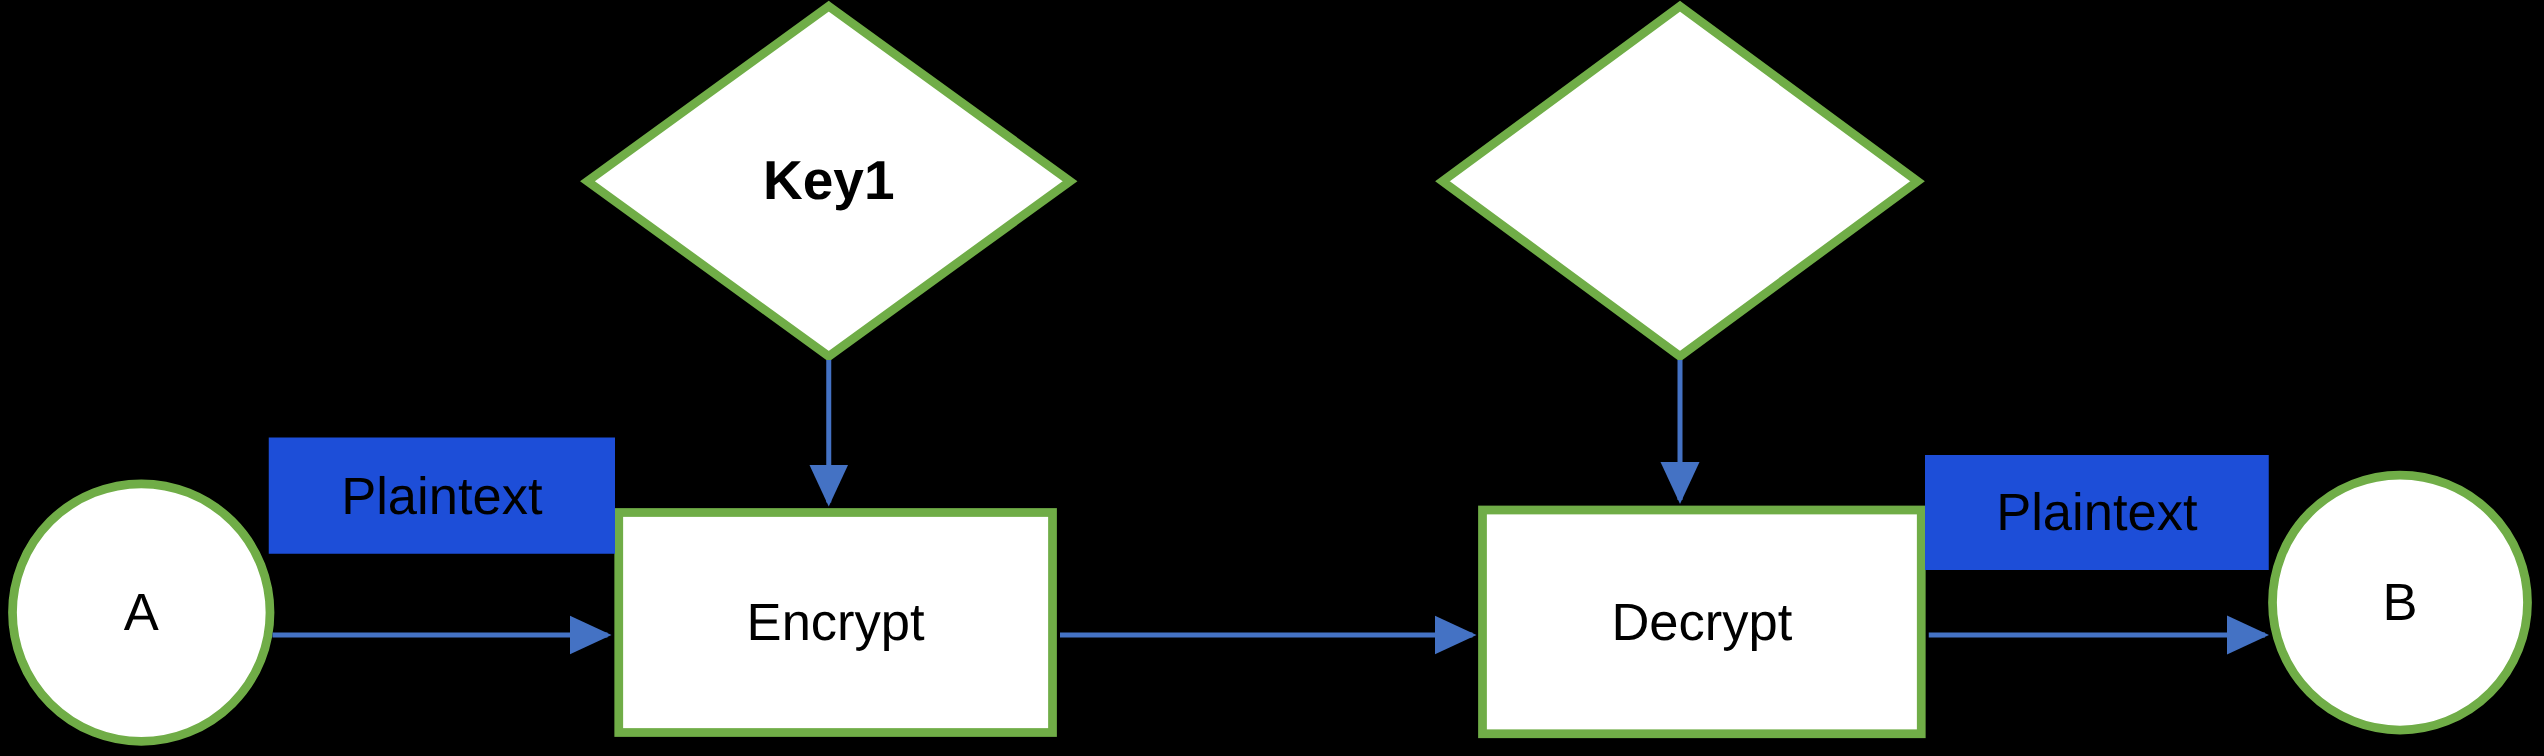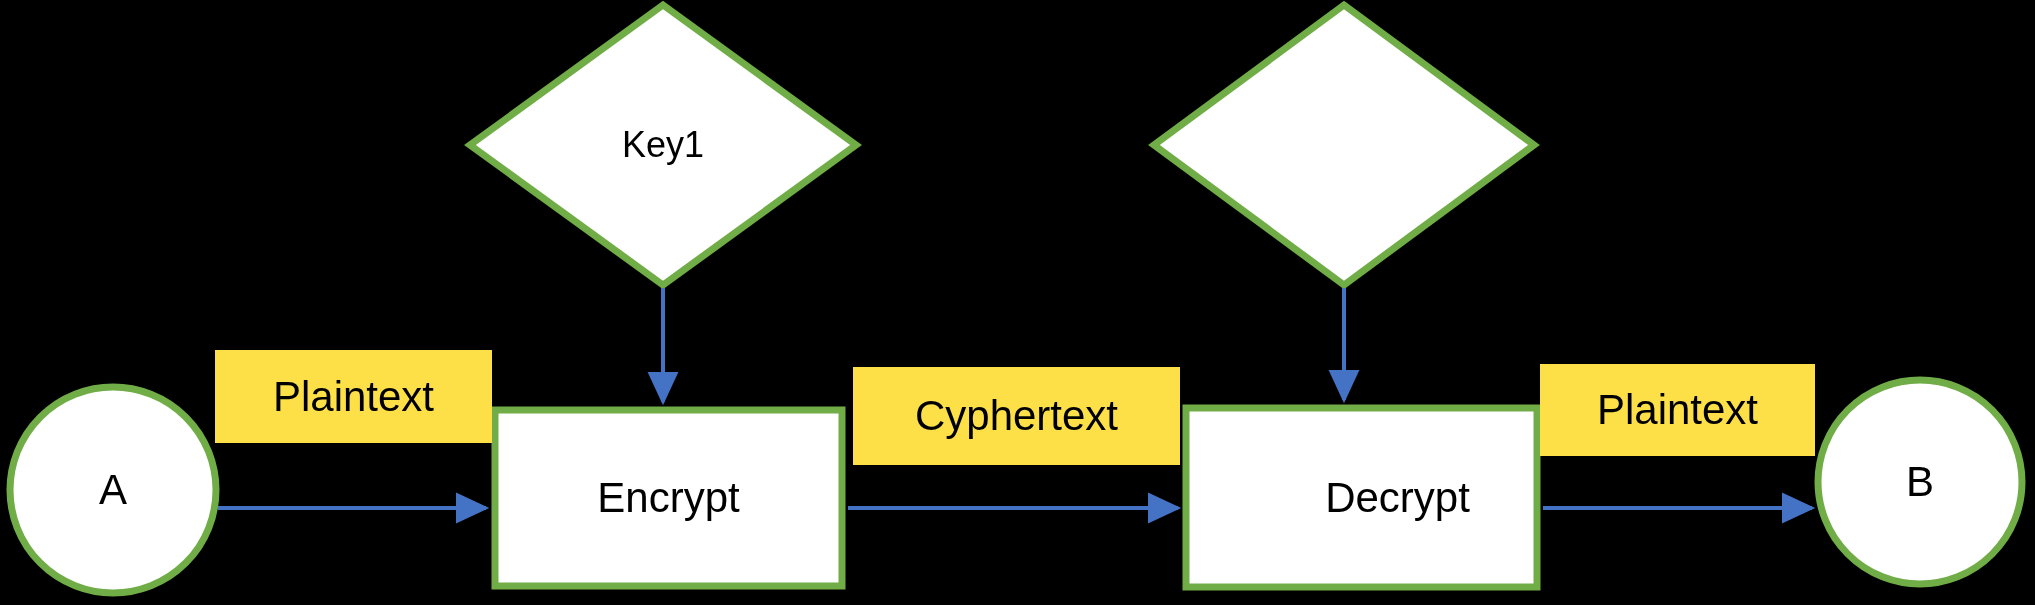--- a/index.html
+++ b/index.html
@@ -31,29 +31,29 @@
     font-family: "Liberation Sans", sans-serif;
     font-weight: 400;
     white-space: nowrap;
     pointer-events: none;
   }
   .edge-label {
     position: absolute;
     display: flex;
     align-items: center;
     justify-content: center;
-    background: #fde047;
+    background: #1d4ed8;
     color: #000000;
     font-family: "Liberation Sans", sans-serif;
     font-weight: 400;
     white-space: nowrap;
   }
   .t-endpoint { font-size: 42px; }
   .t-process  { font-size: 42px; }
-  .t-key      { font-size: 36px; }
+  .t-key      { font-size: 44px; font-weight: bold; }
   .t-edge     { font-size: 42px; }
 </style>
 </head>
 <body>
 
 <div id="diagram-root">
 
   <svg id="diagram-svg" viewBox="0 0 2035 605">
     <defs>
       <marker id="arrowhead" markerWidth="9" markerHeight="9" refX="7.6" refY="4.5" orient="auto" markerUnits="strokeWidth">
@@ -84,23 +84,22 @@
     <line x1="1543" y1="508" x2="1812" y2="508" stroke="#4472C4" stroke-width="4" marker-end="url(#arrowhead)"></line>
   </svg>
 
   <div class="node-label t-endpoint" style="left:13px; top:455px; width:200px; height:70px;">A</div>
 
   <div class="node-label t-key" style="left:513px; top:110px; width:300px; height:70px;">Key1</div>
 
   <div class="node-label t-process" style="left:495px; top:463px; width:347px; height:70px;text-align:center;">Encrypt</div>
 
 
-  <div class="node-label t-process" style="left:1222px; top:463px; width:351px; height:70px;">Decrypt</div>
+  <div class="node-label t-process" style="left:1186px; top:463px; width:351px; height:70px;">Decrypt</div>
 
   <div class="node-label t-endpoint" style="left:1820px; top:447px; width:200px; height:70px;">B</div>
 
   <div class="edge-label t-edge" style="left:215px; top:350px; width:277px; height:93px;">Plaintext</div>
 
-  <div class="edge-label t-edge" style="left:853px; top:367px; width:327px; height:98px;">Cyphertext</div>
 
   <div class="edge-label t-edge" style="left:1540px; top:364px; width:275px; height:92px;">Plaintext</div>
 
 </div>
 
 </body></html>

